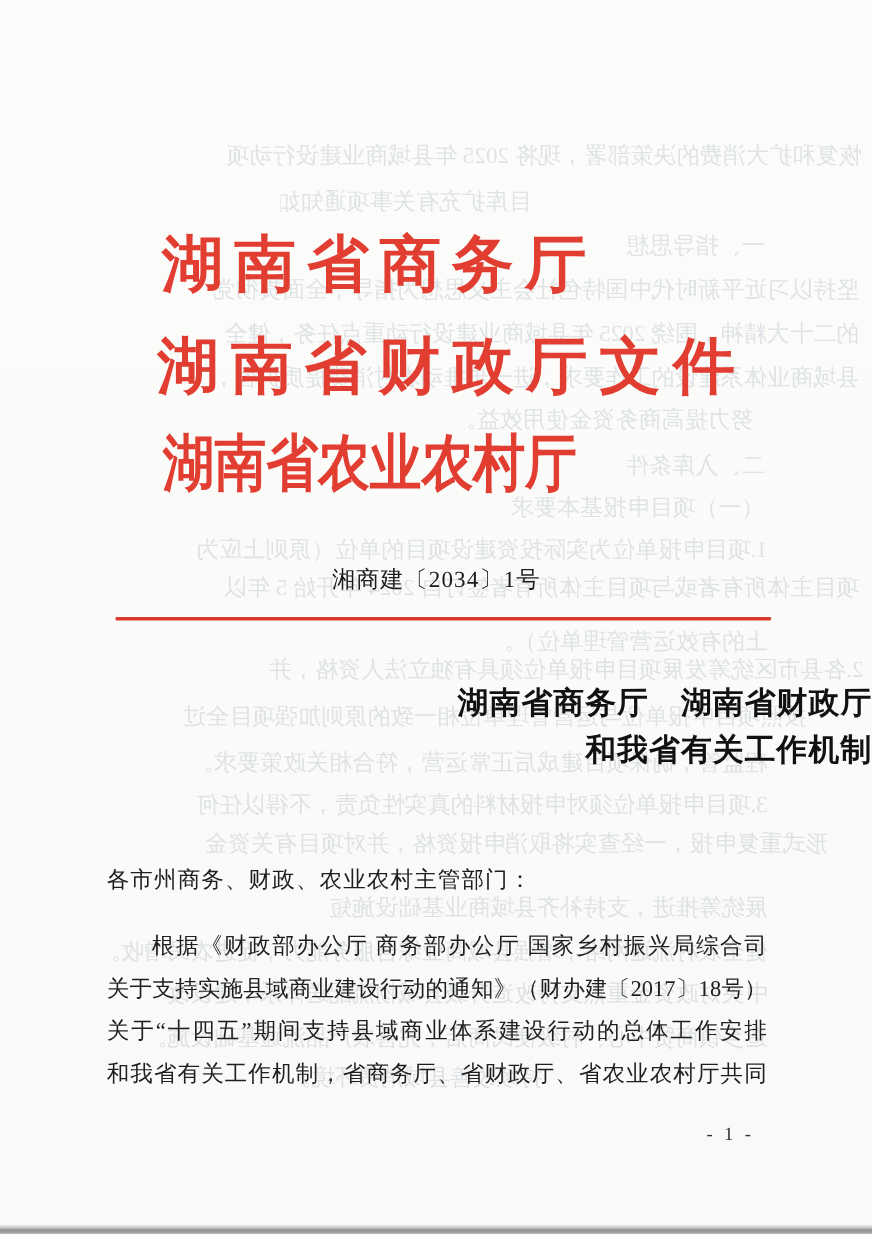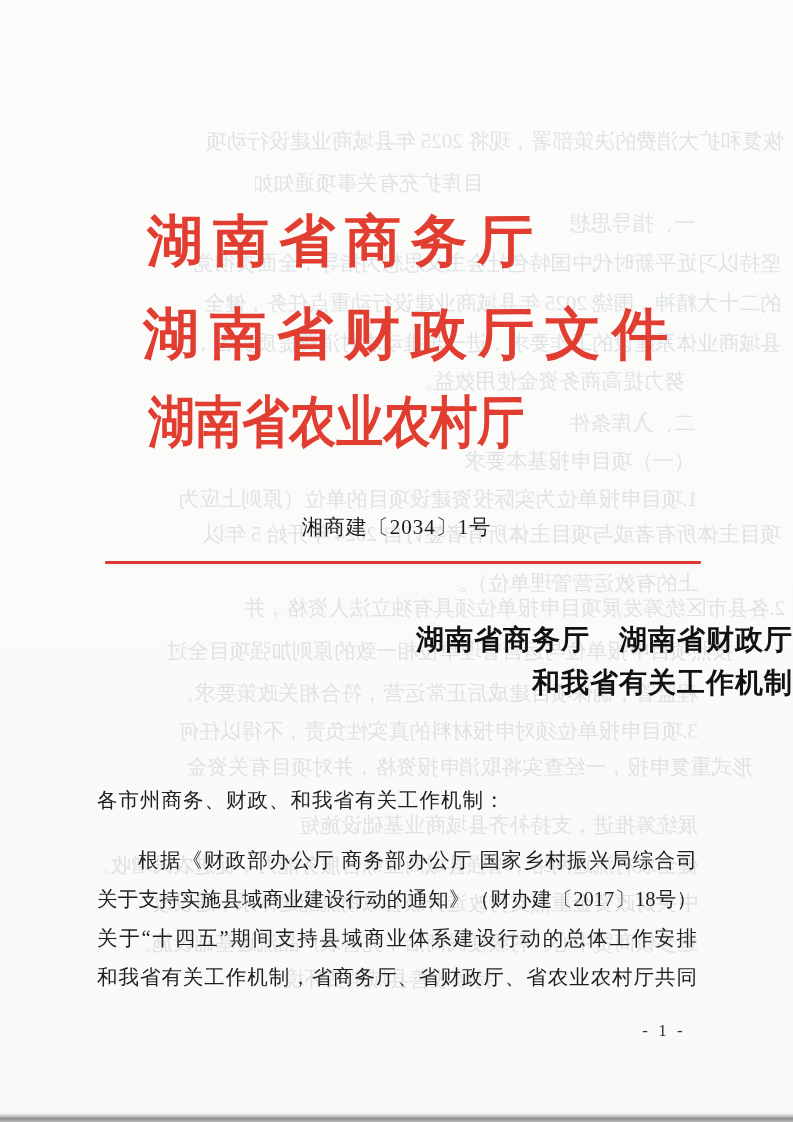--- a/index.html
+++ b/index.html
@@ -118,21 +118,21 @@
   <div class="doc-number">湘商建〔2034〕1号</div>
 
   <div class="red-divider" style="background: rgb(217, 58, 46);"></div>
 
   <div class="title-block">
     <div class="title-line">湖南省商务厅　湖南省财政厅</div>
     <div class="title-line">和我省有关工作机制</div>
   </div>
 
   <div class="body-block">
-    <div class="body-salutation">各市州商务、财政、和我省有关工作机制：</div>
+    <div class="body-salutation">各市州商务、财政、农业农村主管部门：</div>
     <div class="body-line indent">根据《财政部办公厅 商务部办公厅 国家乡村振兴局综合司</div>
     <div class="body-line">关于支持实施县域商业建设行动的通知》（财办建〔2017〕18号）</div>
     <div class="body-line">关于“十四五”期间支持县域商业体系建设行动的总体工作安排</div>
     <div class="body-line">和我省有关工作机制，省商务厅、省财政厅、省农业农村厅共同</div>
   </div>
 
   <div class="page-number">- 1 -</div>
 
   <div class="scan-edge-bottom"></div>
 

